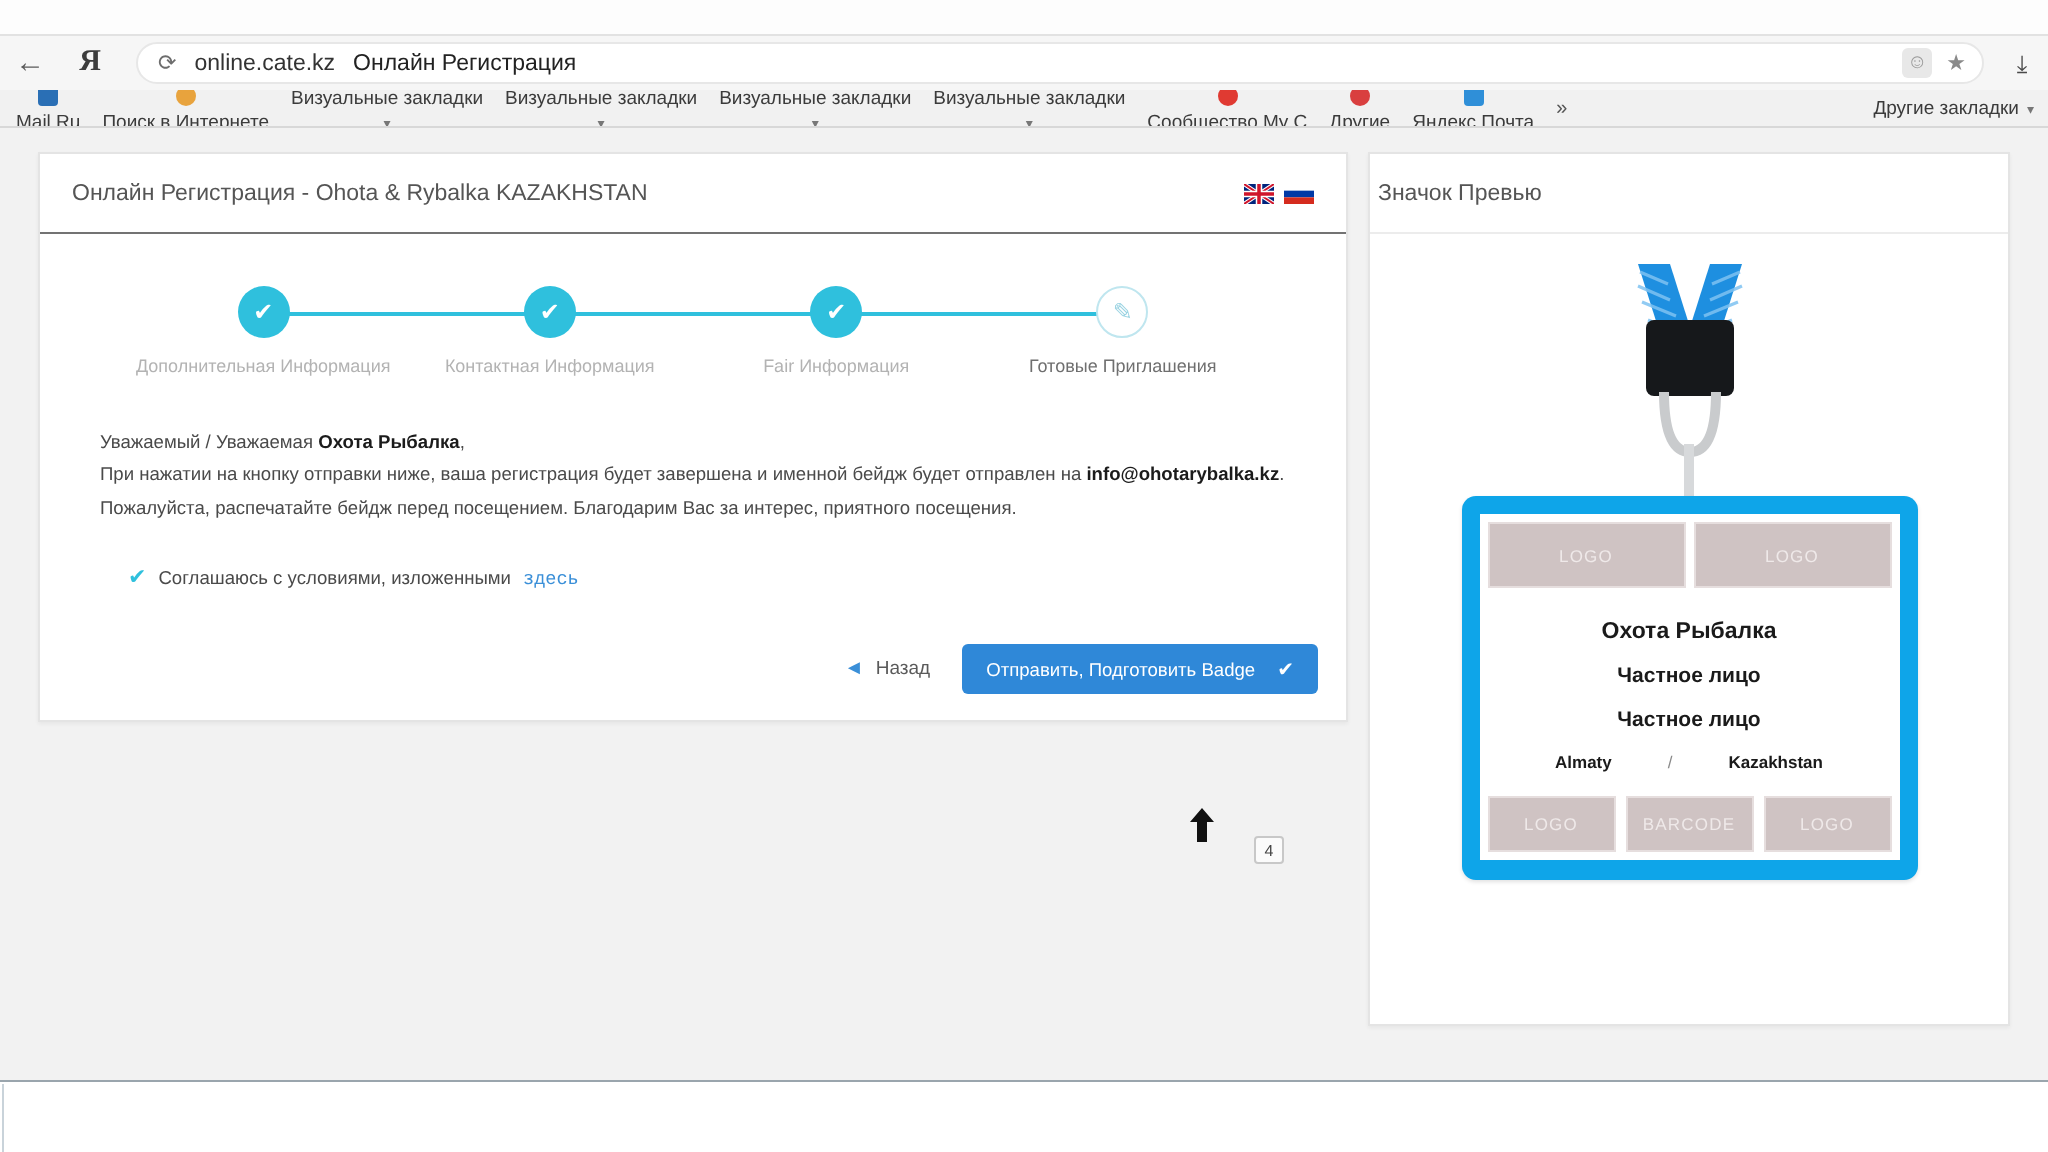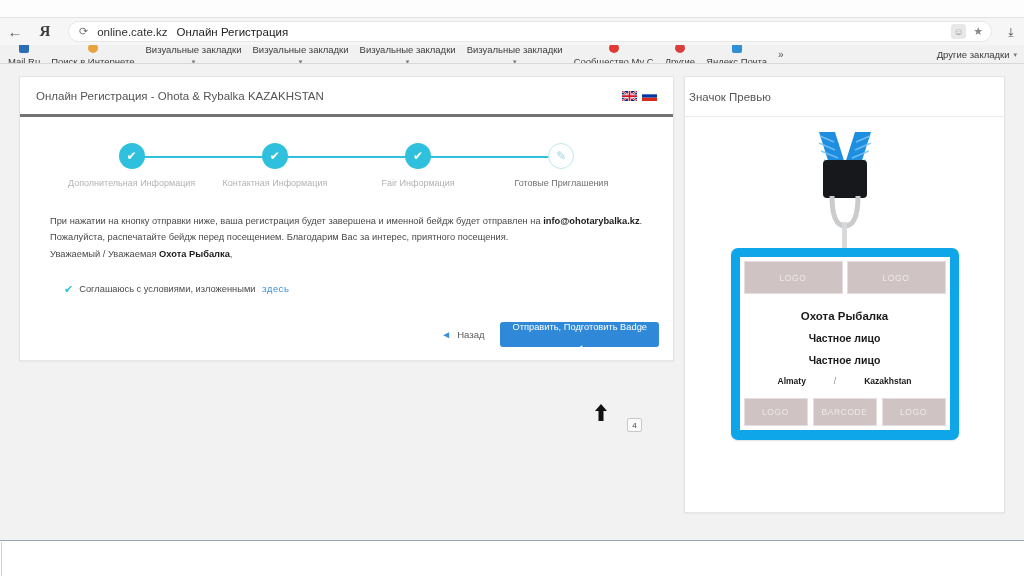--- a/index.html
+++ b/index.html
@@ -97,21 +97,21 @@
   .card {
     position: absolute;
     background: #ffffff;
     border: 1px solid #e4e4e4;
     box-shadow: 0 1px 2px rgba(0,0,0,0.05);
   }
 
   
   #reg-card { left: 19px; top: 12px; width: 655px; height: 285px; }
   #reg-card-header {
-    position: relative; height: 40px; border-bottom: 3px solid #737373;
+    position: relative; height: 40px; border-bottom: 1px solid #737373;
     display: flex; align-items: center; padding: 0 16px;
   }
   #reg-title { font-size: 11.5px; color: #555; }
   #lang-flags { margin-left: auto; display: flex; gap: 5px; align-items: center; }
   .flag { width: 15px; height: 10px; display: block; }
 
   #stepper {
     position: relative;
     margin: 26px 40px 0 40px;
     height: 56px;
@@ -158,21 +158,20 @@
     font-size: 9.5px; color: #5a5a5a;
   }
   #back-arrow { color: #3a8fd8; font-size: 10px; }
   #submit-btn {
     background: #2f88d8; color: #ffffff;
     border: none; border-radius: 3px;
     height: 25px; padding: 0 12px;
     font-size: 9.3px; font-family: "Liberation Sans", sans-serif;
     display: flex; align-items: center; gap: 11px;
     cursor: pointer;
-    flex-direction: column;
   }
   #submit-check { font-size: 10px; }
 
   
   #cursor-arrow {
     position: absolute; left: 594px; top: 340px; width: 14px; height: 18px;
     z-index: 40;
   }
   #count-badge {
     position: absolute; left: 627px; top: 354px;
@@ -362,25 +361,25 @@
         <div class="step pending">
           <div class="step-circle">✎</div>
           <div class="step-label">Готовые Приглашения</div>
         </div>
 
       </div>
     </div>
 
     <div id="body-text">
       <div>
+        <span>Уважаемый / Уважаемая </span><span class="em">Охота Рыбалка</span><span>,</span>
+      </div>
+      <div>
         <span>При нажатии на кнопку отправки ниже, ваша регистрация будет завершена и именной бейдж будет отправлен на </span><span class="em">info@ohotarybalka.kz</span><span>. Пожалуйста,</span>
         <span>распечатайте бейдж перед посещением. Благодарим Вас за интерес, приятного посещения.</span>
-      </div>
-      <div>
-        <span>Уважаемый / Уважаемая </span><span class="em">Охота Рыбалка</span><span>,</span>
       </div>
     </div>
 
     <div id="consent-row">
       <span id="consent-check">✔</span>
       <span>Соглашаюсь с условиями, изложенными</span>
       <a id="consent-link" href="#">здесь</a>
     </div>
 
     <div id="actions">

